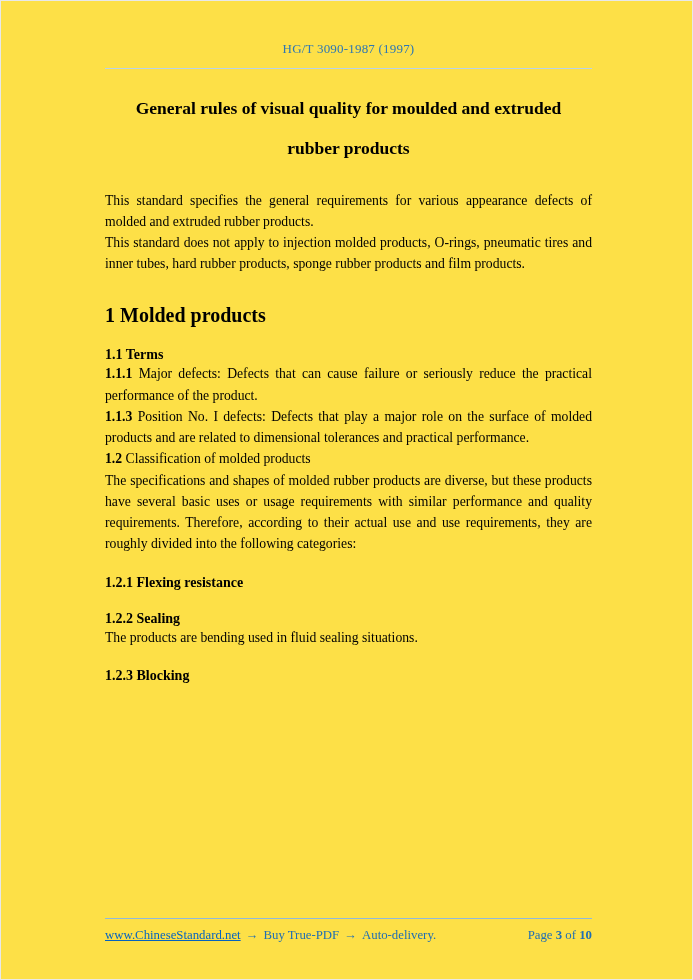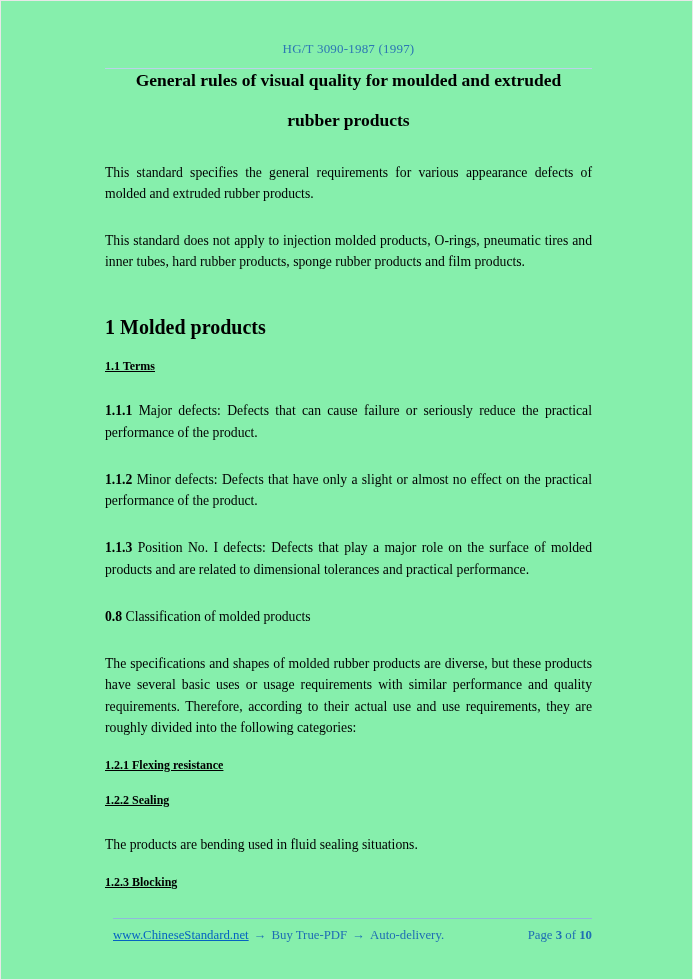--- a/index.html
+++ b/index.html
@@ -6,74 +6,73 @@
   html, body { width: 693px; height: 980px; }
   body {
     background: #ffffff;
     font-family: "Liberation Serif", serif;
     color: #000000;
   }
   .page {
     position: relative;
     width: 693px;
     height: 980px;
-    background: #86efac;
+    background: #fde047;
     padding: 40px 100px 0 104px;
     border: 1px solid #e8e8e8;
   }
   .doc-code {
     text-align: center;
     color: #2d77b4;
     font-size: 13px;
     letter-spacing: 0.2px;
   }
   .header-rule {
     border: none;
     border-top: 1px solid #b9d3e8;
     margin-top: 11px;
   }
   .title {
+    margin-top: 28px;
     text-align: center;
     font-weight: bold;
     font-size: 17.5px;
     line-height: 1.3;
   }
   .title .line2 { margin-top: 17px; }
   .body-text { margin-top: 30px; }
   p.para {
     font-size: 13.7px;
     line-height: 1.55;
     text-align: justify;
-    margin-top: 26px;
+    margin-top: 0;
   }
   p.para b { font-weight: bold; font-family: Liberation Serif, serif; }
   h1.sec {
     font-size: 20px;
     font-weight: bold;
-    margin-top: 44px;
+    margin-top: 30px;
   }
   h2.sub {
-    font-size: 12px;
+    font-size: 14px;
     font-weight: bold;
     margin-top: 20px;
-    text-decoration: underline;
   }
   .footer {
     position: absolute;
     left: 104px;
     right: 100px;
     bottom: 36px;
     border-top: 1px solid #8fb9dc;
     padding-top: 9px;
     display: flex;
     justify-content: space-between;
     align-items: flex-end;
     font-size: 12.8px;
     color: #1f6eb4;
-    margin-left: 8px;
   }
   .footer a {
     color: #0563c1;
     text-decoration: underline;
     cursor: pointer;
   }
   .footer .arrow { margin: 0 5px; color: #1f6eb4; }
   .footer .pagenum b { font-weight: bold; }
 </style>
 </head>
@@ -94,26 +93,25 @@
     <p class="para">This standard specifies the general requirements for various appearance defects of molded and extruded rubber products.</p>
 
     <p class="para">This standard does not apply to injection molded products, O-rings, pneumatic tires and inner tubes, hard rubber products, sponge rubber products and film products.</p>
 
     <h1 class="sec">1 Molded products</h1>
 
     <h2 class="sub">1.1 Terms</h2>
 
     <p class="para"><b>1.1.1</b> <span>Major defects: Defects that can cause failure or seriously reduce the practical performance of the product.</span></p>
 
-    <p class="para"><b>1.1.2</b> <span>Minor defects: Defects that have only a slight or almost no effect on the practical performance of the product.</span></p>
 
     <p class="para"><b>1.1.3</b> <span>Position No. I defects: Defects that play a major role on the surface of molded products and are related to dimensional tolerances and practical performance.</span></p>
 
 
-    <p class="para"><b>0.8</b> <span>Classification of molded products</span></p>
+    <p class="para"><b>1.2</b> <span>Classification of molded products</span></p>
 
     <p class="para">The specifications and shapes of molded rubber products are diverse, but these products have several basic uses or usage requirements with similar performance and quality requirements. Therefore, according to their actual use and use requirements, they are roughly divided into the following categories:</p>
 
     <h2 class="sub">1.2.1 Flexing resistance</h2>
 
 
     <h2 class="sub">1.2.2 Sealing</h2>
 
     <p class="para">The products are bending used in fluid sealing situations.</p>
 

